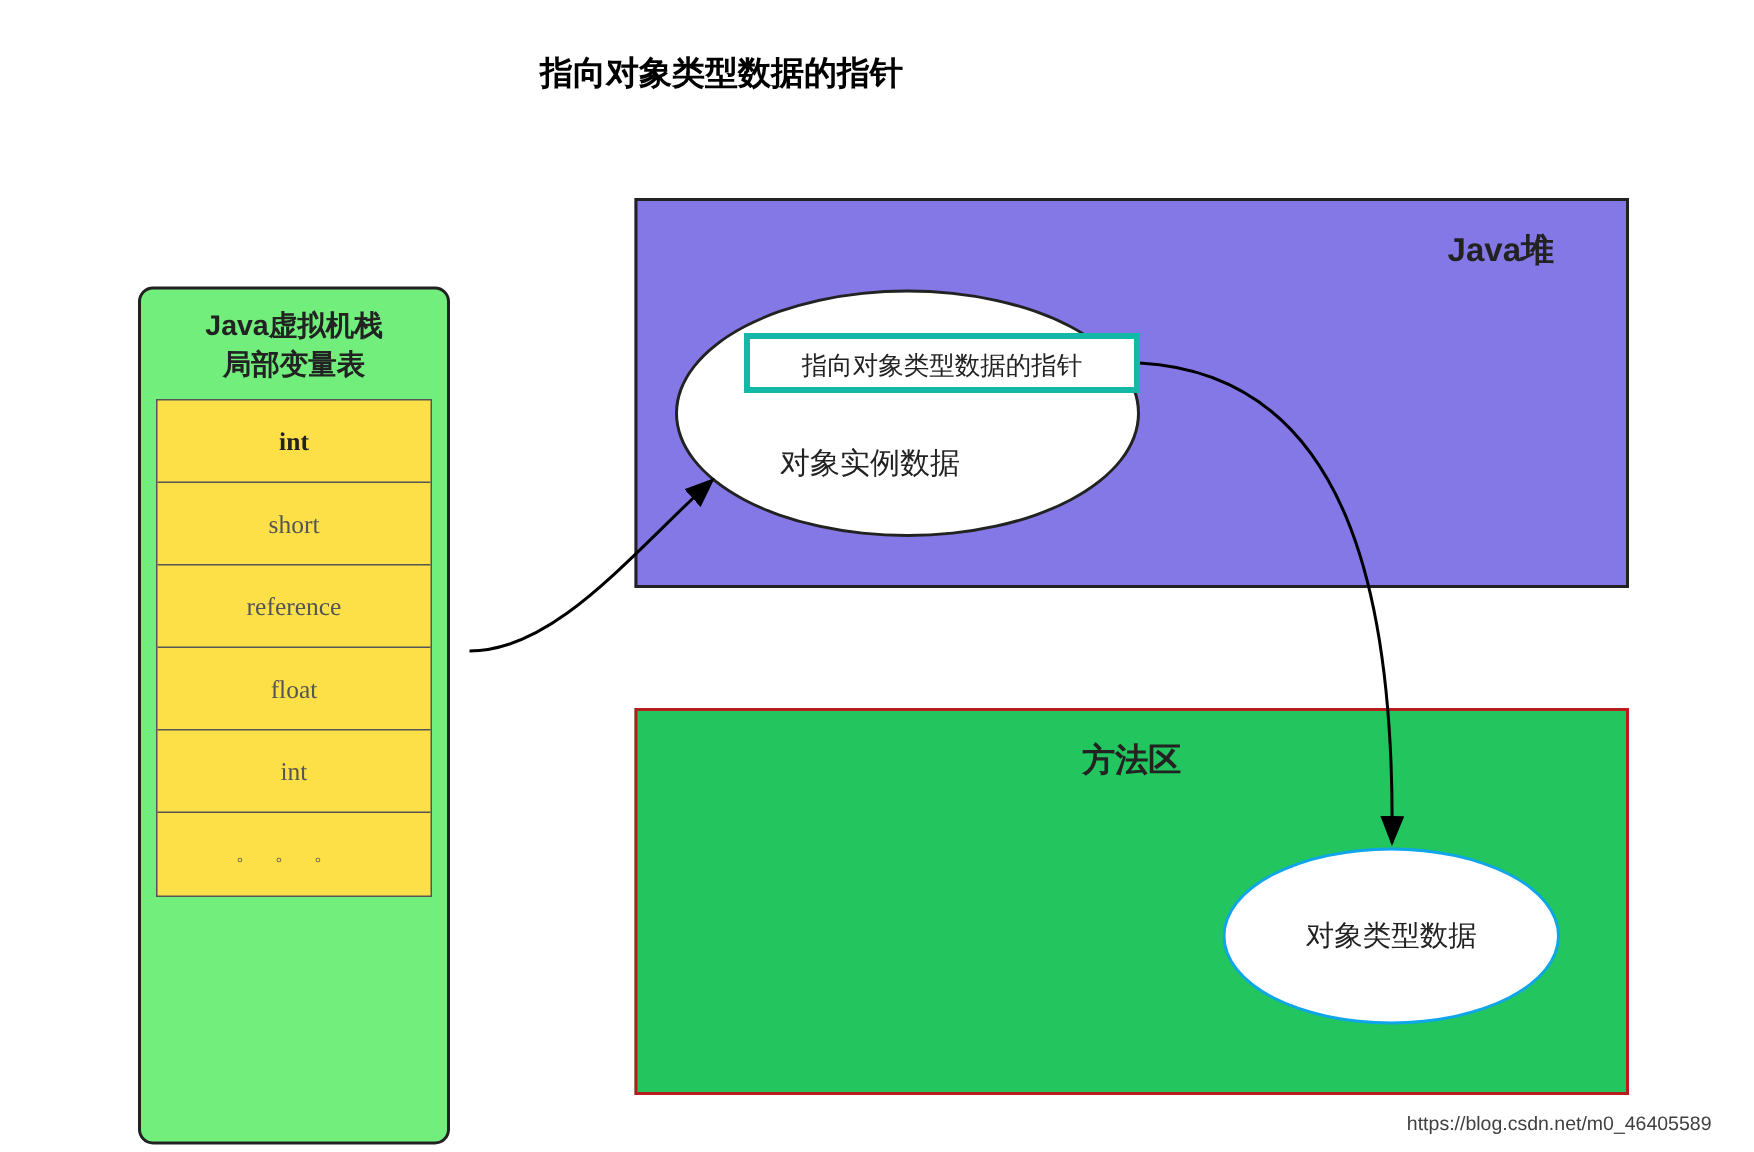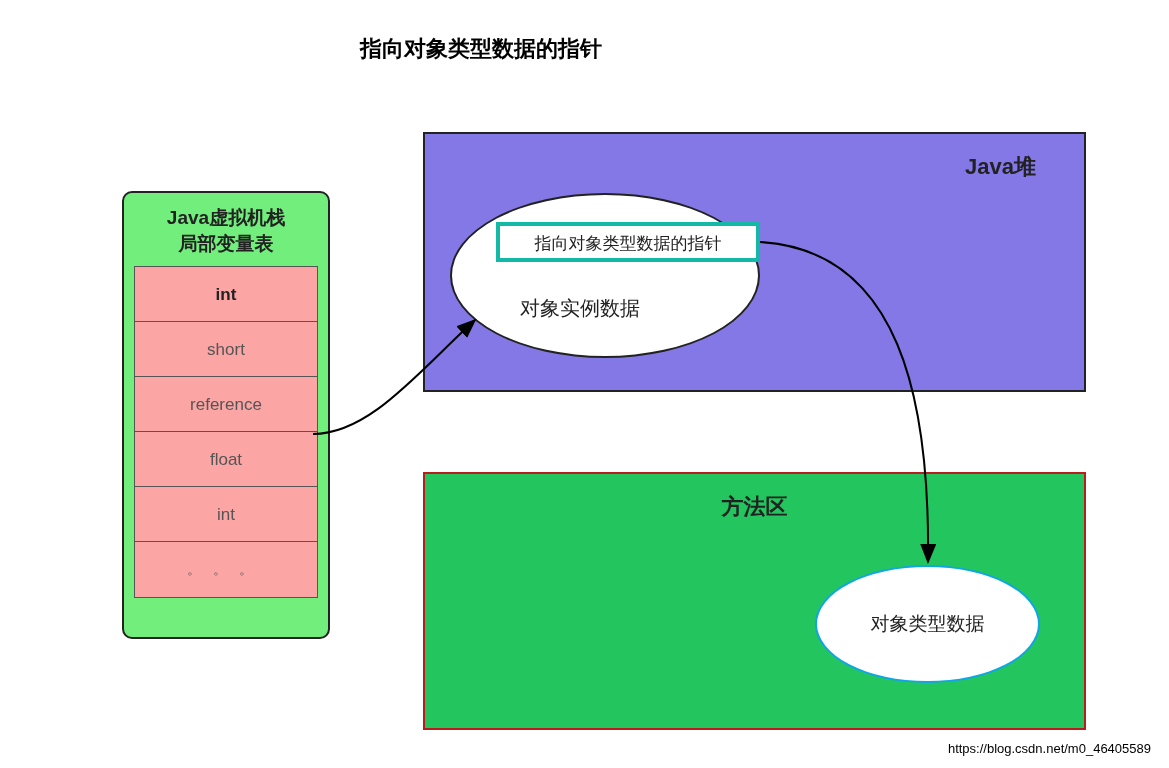--- a/index.html
+++ b/index.html
@@ -13,40 +13,41 @@
     .title {
       position: absolute;
       top: 34px;
       left: 360px;
       font-size: 22px;
       font-weight: bold;
       color: #000;
     }
     .stack-box {
       position: absolute;
-      left: 122px;
+      left: 92px;
       top: 191px;
       width: 208px;
-      height: 448px;
+      height: 572px;
       background: #71ee7b;
       border: 2px solid #222;
       border-radius: 10px;
       padding: 12px 10px 10px 10px;
     }
     .stack-title {
       text-align: center;
       font-size: 19px;
       font-weight: bold;
       color: #222;
       line-height: 1.35;
       margin-bottom: 10px;
     }
     .stack-cells {
       border: 1px solid #555;
-      background: #fca5a5;
+      background: #fde047;
+      font-family: Liberation Serif, serif;
     }
     .stack-cell {
       border-bottom: 1px solid #555;
       text-align: center;
       font-size: 17px;
       color: #555;
       height: 55px;
       line-height: 55px;
     }
     .stack-cell:last-child { border-bottom: none; }
@@ -131,24 +132,24 @@
       border: 2px solid #0ea5e9;
       border-radius: 50%;
       display: flex;
       align-items: center;
       justify-content: center;
       font-size: 19px;
       color: #222;
     }
     .watermark {
       position: absolute;
-      right: 18px;
+      right: 28px;
       bottom: 12px;
       font-size: 13px;
-      color: #000000;
+      color: #404040;
     }
     svg.arrows {
       position: absolute;
       left: 0;
       top: 0;
       width: 1169px;
       height: 768px;
       pointer-events: none;
     }
   </style>

